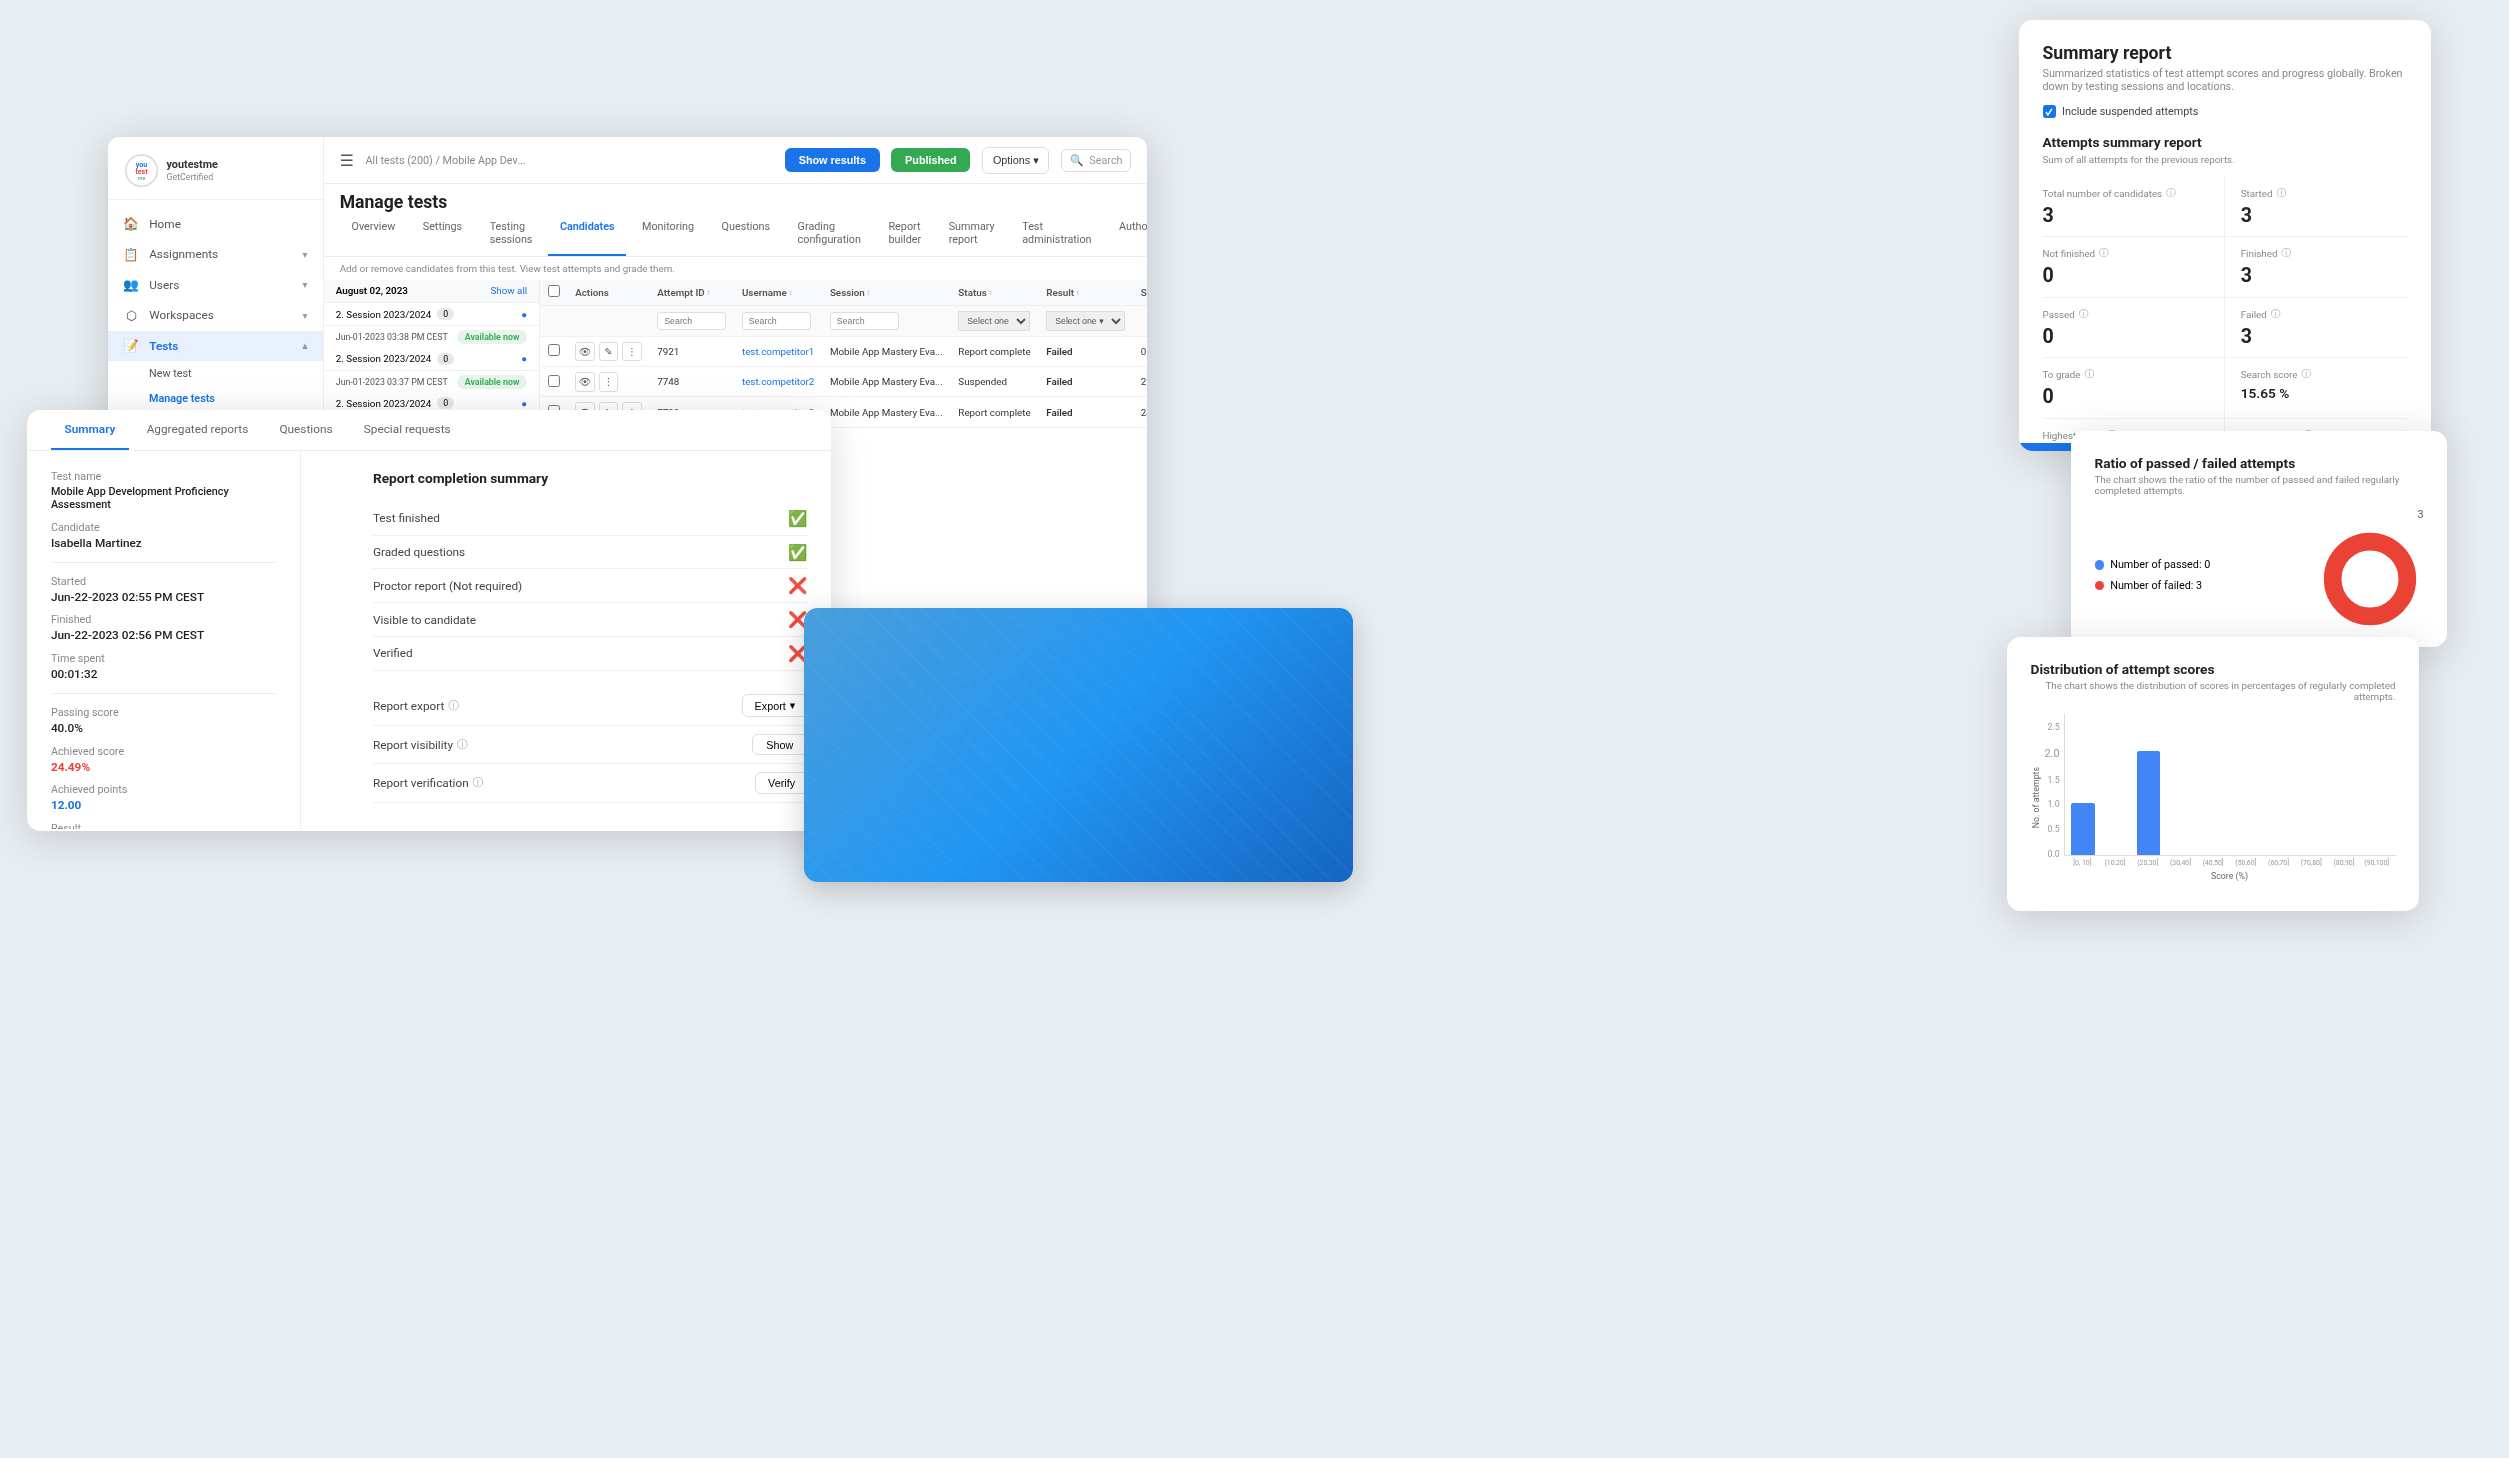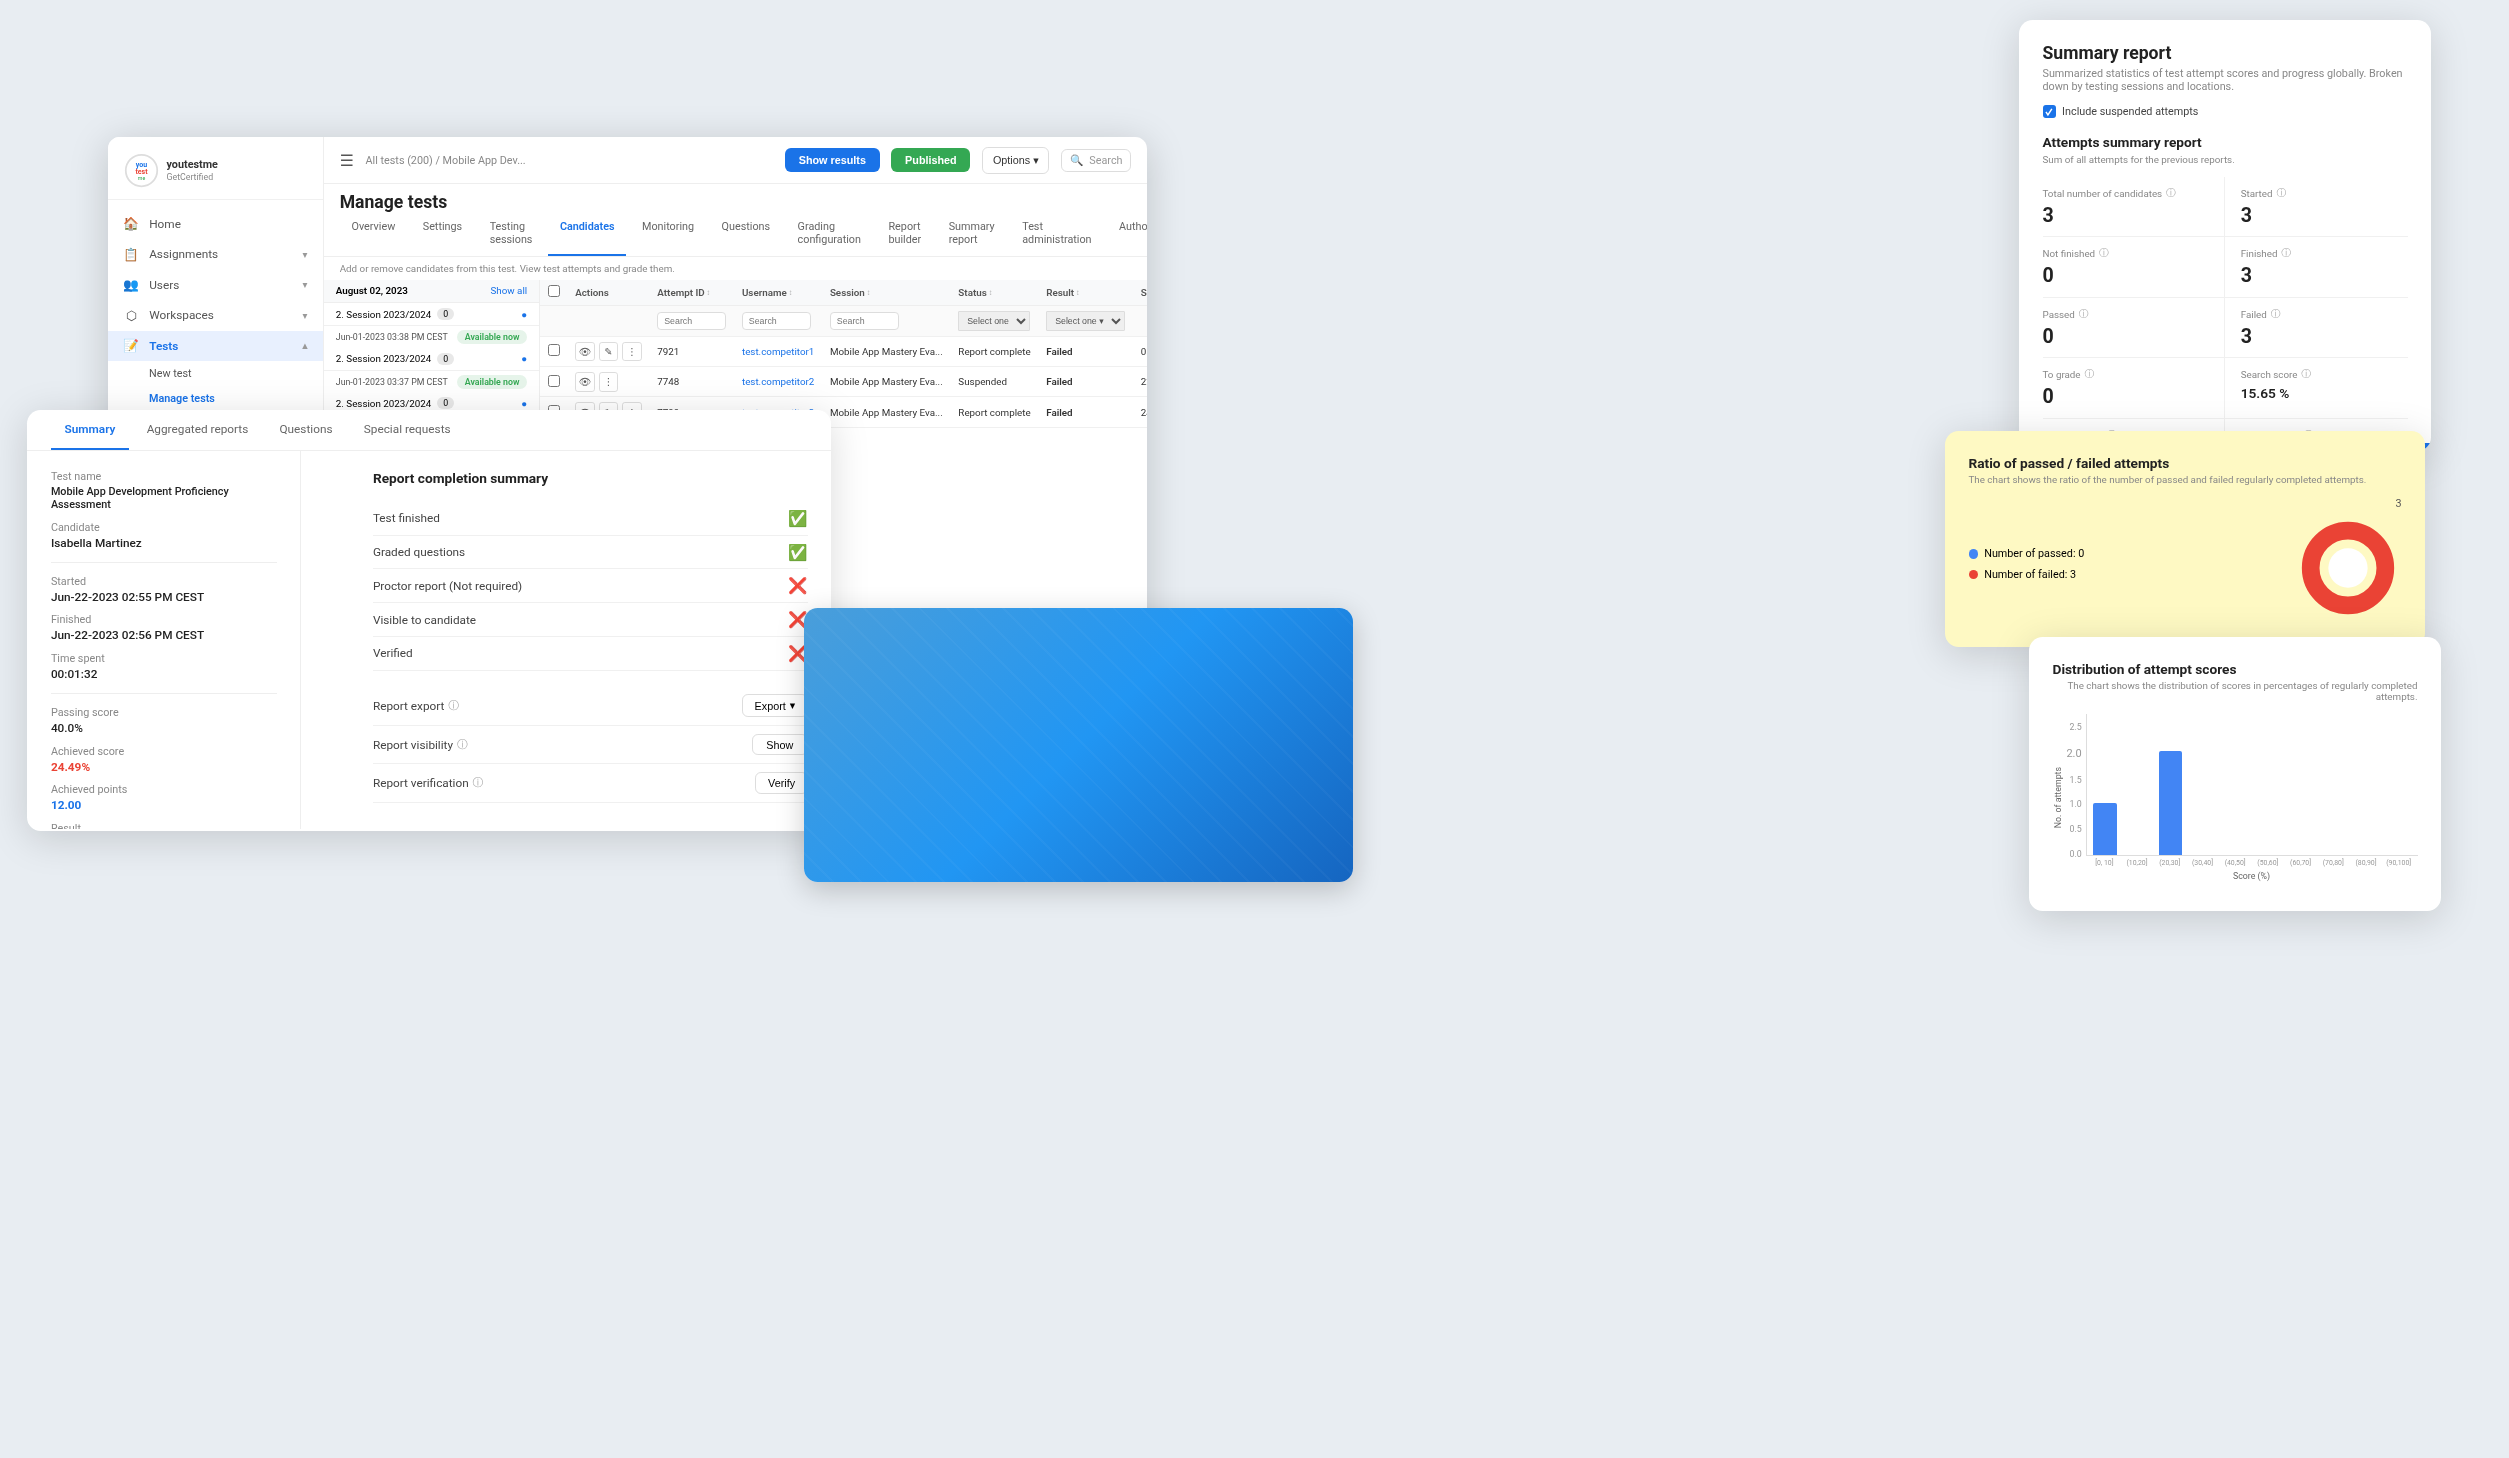--- a/index.html
+++ b/index.html
@@ -365,41 +365,41 @@
     .stat-cell:nth-child(odd) { border-right: 1px solid #f0f0f0; padding-right: 15.7px; }
     .stat-cell:nth-child(even) { padding-left: 15.7px; }
     .stat-label { font-size: 9.8px; color: #888; display: flex; align-items: center; gap: 3.9px; margin-bottom: 3.9px; }
     .stat-value { font-size: 19.6px; font-weight: 700; color: #222; }
     .stat-value-pct { font-size: 13.7px; font-weight: 600; color: #222; }
 
     
     .ratio-panel {
       position: absolute;
       top: 431px;
-      right: 84px;
-      width: 480px;
-      background: #fef9c3;
+      right: 62px;
+      width: 376px;
+      background: #ffffff;
       border-radius: 13.7px;
       box-shadow: 0 7.8px 39px rgba(0,0,0,0.15);
       padding: 23.5px;
       height: 216px;
     }
     .ratio-title { font-size: 13.7px; font-weight: 700; color: #222; margin-bottom: 3.9px; }
     .ratio-sub { font-size: 9.8px; color: #888; margin-bottom: 11.8px; }
     .ratio-content { display: flex; align-items: center; gap: 35px; }
     .ratio-legend { font-size: 10.8px; }
     .legend-item { display: flex; align-items: center; gap: 5.9px; margin-bottom: 7.8px; }
     .legend-dot-blue { width: 9.8px; height: 9.8px; background: #4285f4; border-radius: 50%; }
     .legend-dot-red { width: 9.8px; height: 9.8px; background: #ea4335; border-radius: 50%; }
 
     
     .dist-panel {
       position: absolute;
       top: 637px;
-      right: 68px;
+      right: 90px;
       width: 412px;
       background: #fff;
       border-radius: 13.7px;
       box-shadow: 0 7.8px 39px rgba(0,0,0,0.15);
       padding: 23.5px;
       height: 274px;
     }
     .dist-title { font-size: 13.7px; font-weight: 700; color: #222; margin-bottom: 3.9px; }
     .dist-sub { font-size: 9.8px; color: #888; margin-bottom: 11.8px; text-align: right; }
 

